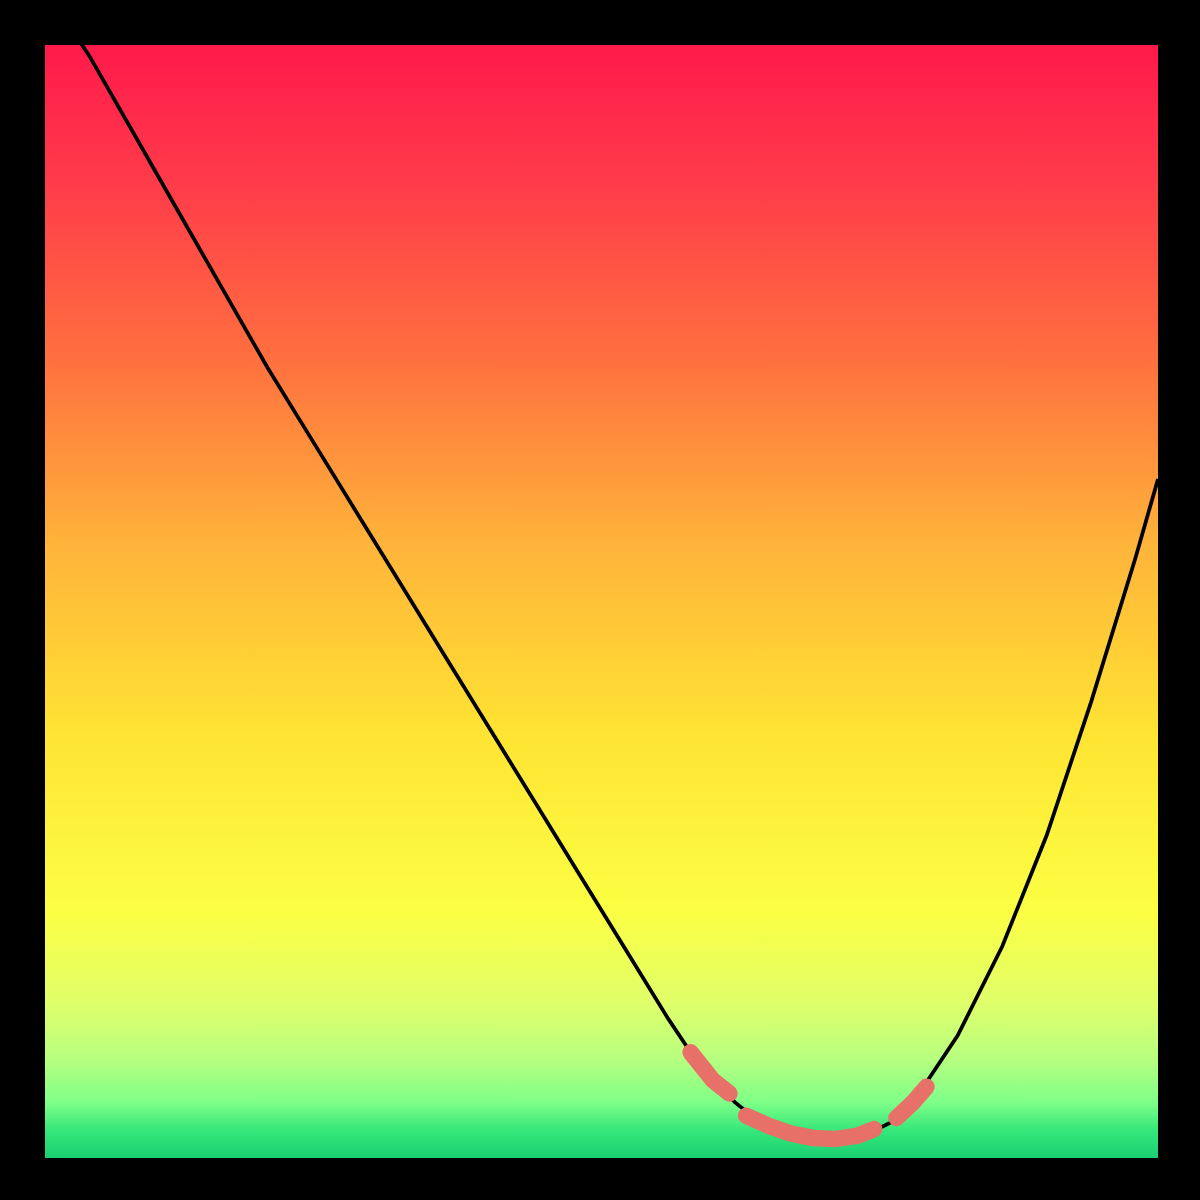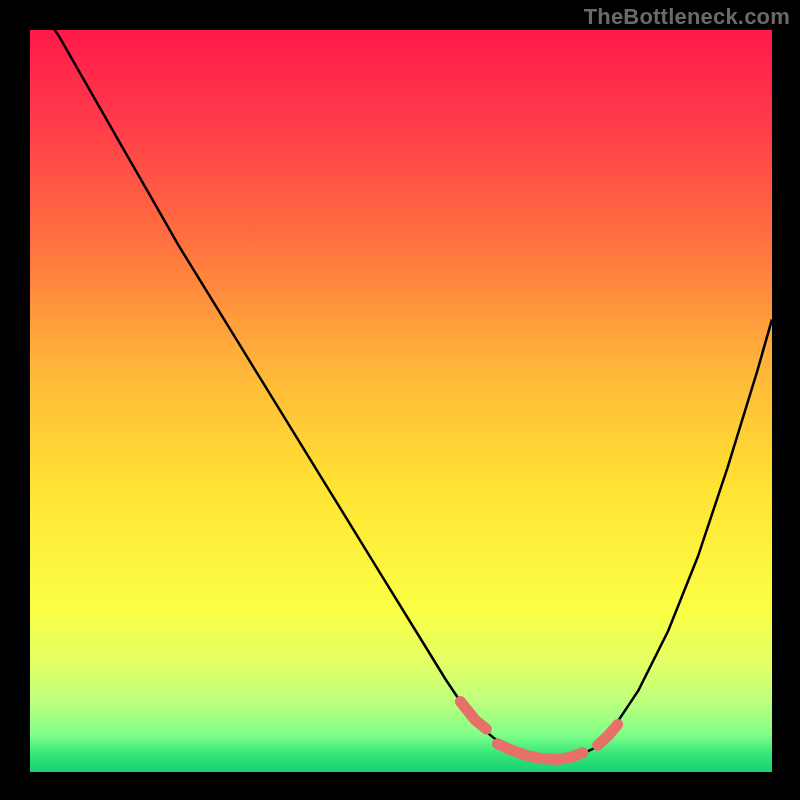--- a/index.html
+++ b/index.html
@@ -31,21 +31,20 @@
     position: absolute;
     left: 0;
     top: 0;
     z-index: 1;
   }
 </style>
 </head>
 <body>
 <div class="wrap">
 
-  <div class="watermark">TheBottleneck.com</div>
 
   <svg id="chart-svg" width="800" height="800" viewBox="0 0 800 800">
     <defs>
       <linearGradient id="g-main" x1="0" y1="0" x2="0" y2="1">
           <stop offset="0%" stop-color="#ff1a4b"></stop>
           <stop offset="12%" stop-color="#ff3a4a"></stop>
           <stop offset="28.000000000000004%" stop-color="#ff6f3f"></stop>
           <stop offset="45%" stop-color="#ffb43a"></stop>
           <stop offset="62%" stop-color="#ffe433"></stop>
           <stop offset="78%" stop-color="#fbff44"></stop>

